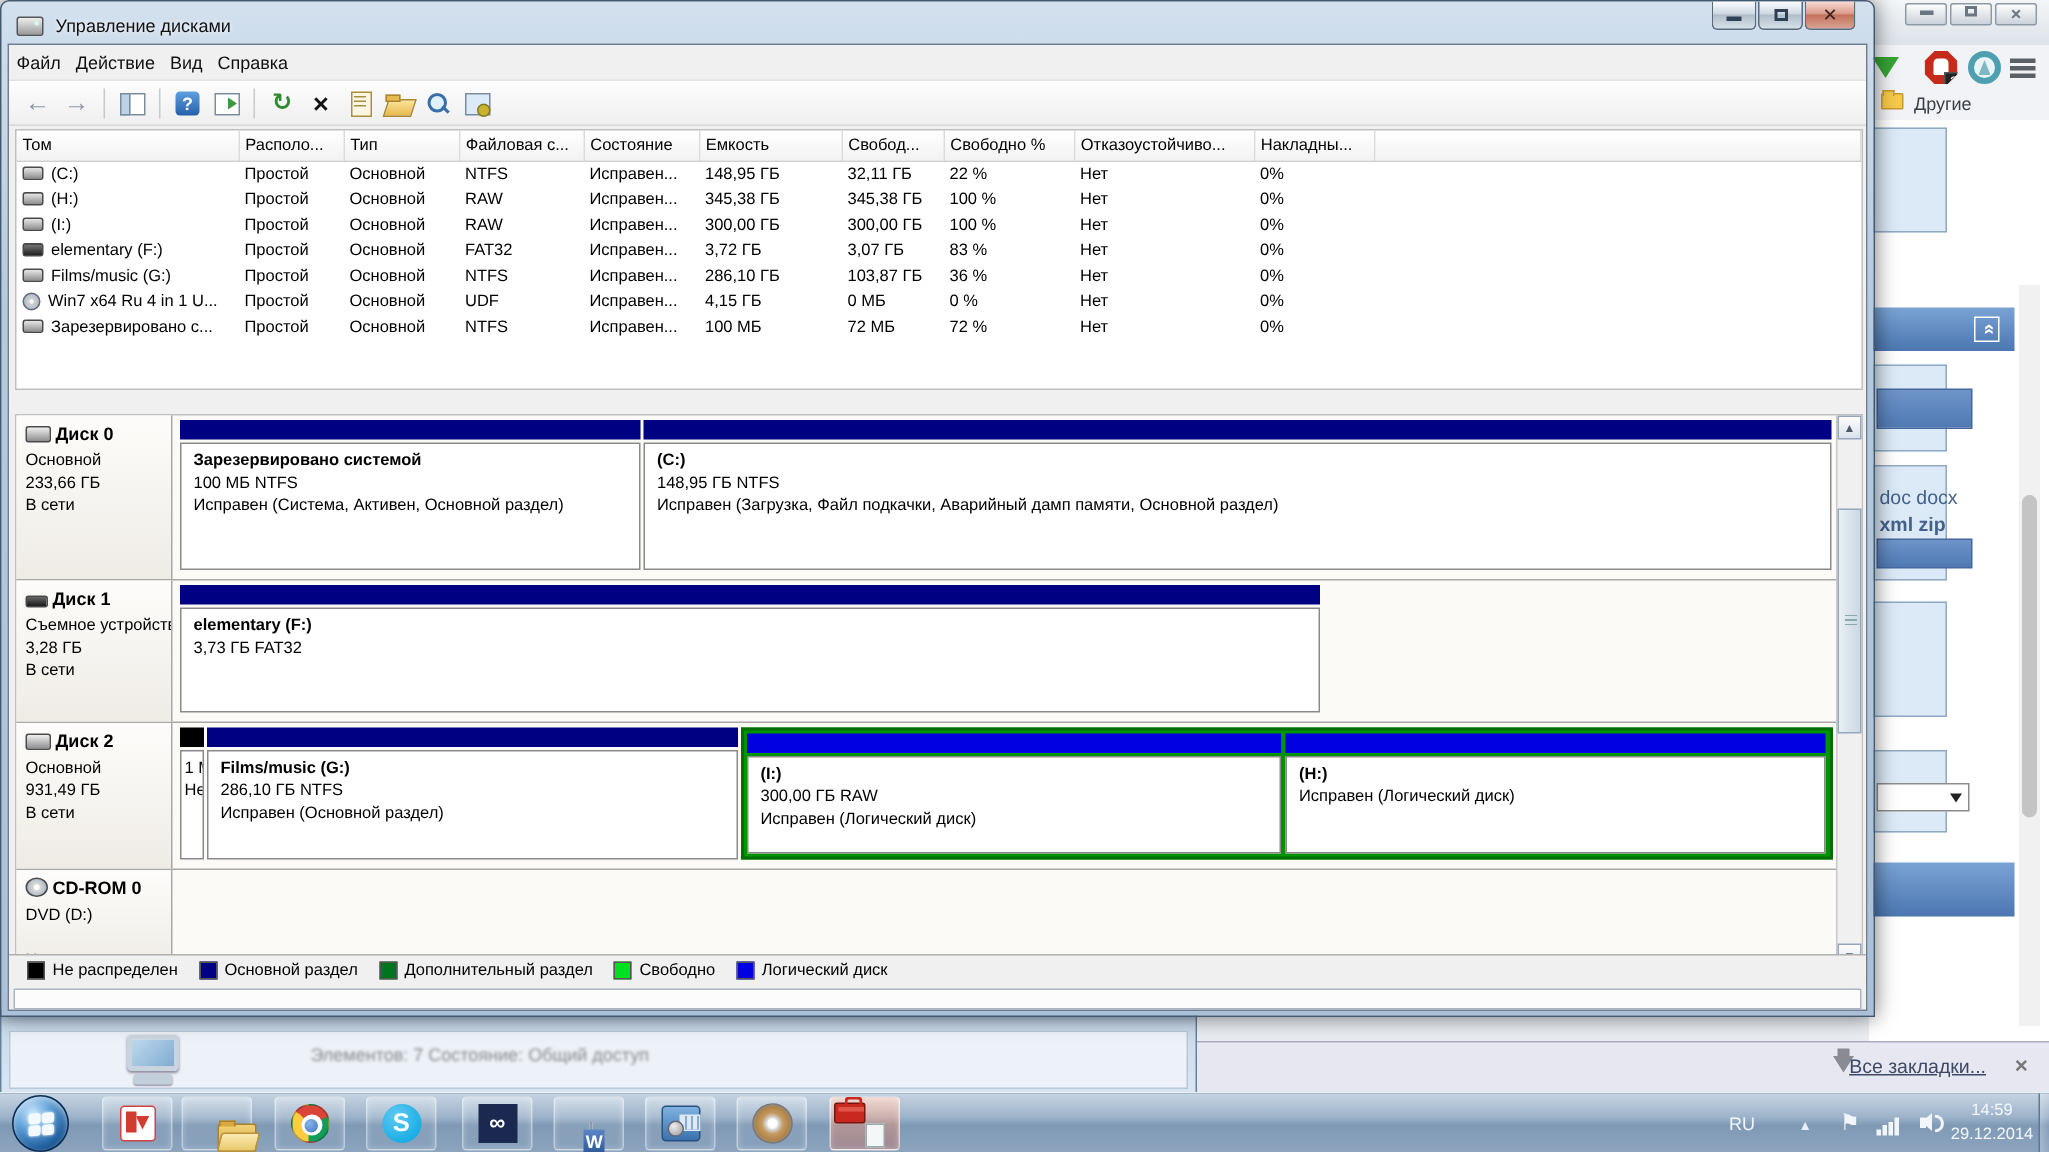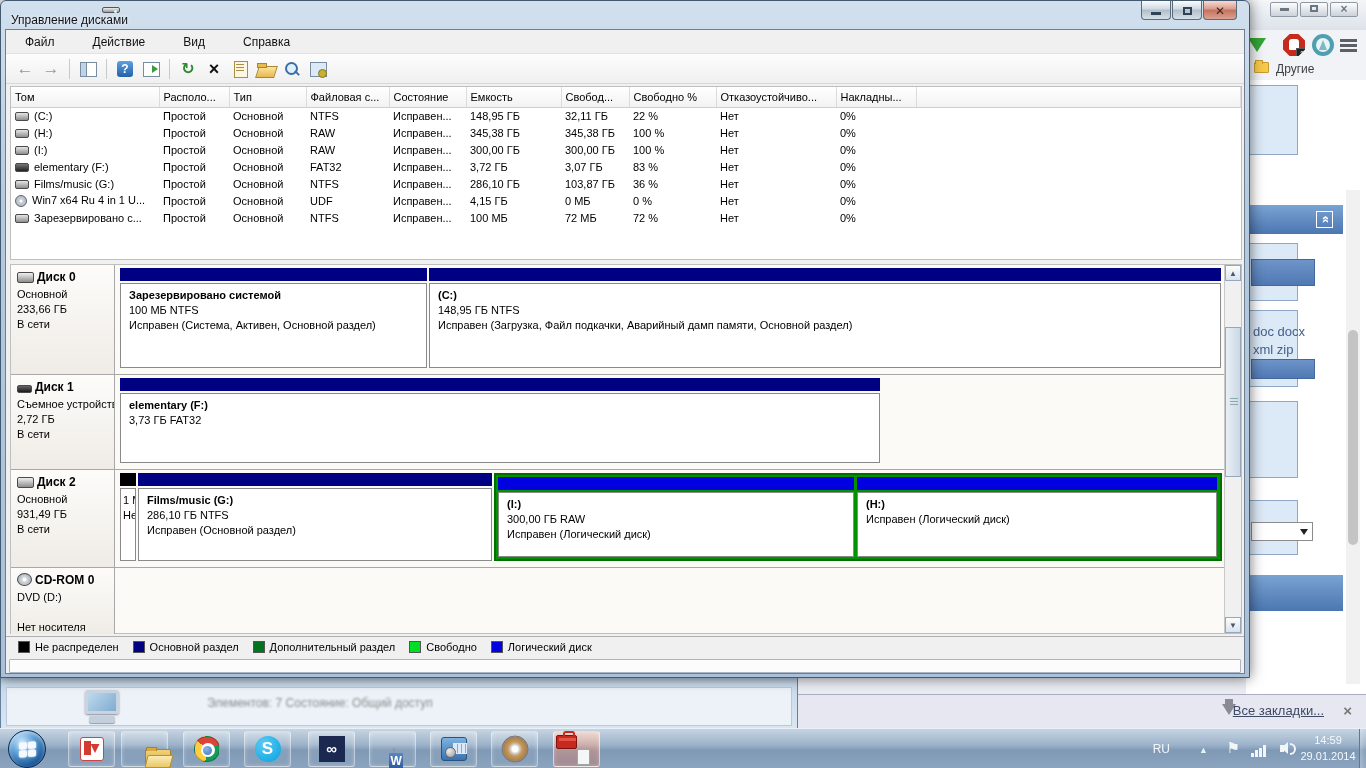--- a/index.html
+++ b/index.html
@@ -44,21 +44,21 @@
              background:linear-gradient(#7AA3D4,#4B76B0); }
   .chevron-box { position:absolute; right:10px; top:6px; width:17px; height:17px; border:1px solid #fff;
                  color:#fff; font-size:13px; font-weight:bold; text-align:center; line-height:15px; }
   .chevron-box span { display:inline-block; transform:rotate(-90deg); }
   .cardA { top:163px; height:58px; }
   .btn-blue { position:absolute; left:2px; width:64px; height:27px;
               background:linear-gradient(#6E94C8,#5079B4); border:1px solid #44689E; }
   .cardA .btn-blue { top:15px; }
   .cardB { top:230px; height:77px; }
   .cardB .ft { position:absolute; left:4px; font-size:13px; color:#44618B; white-space:nowrap; }
-  .cardB .ft1 { top:13px; } .cardB .ft2 { top:31px; }
+  .cardB .ft1 { top:13px; } .cardB .ft2 { top:31px;font-weight:bold; }
   .cardB .btn-blue { top:48px; height:20px; }
   .cardC { top:321px; height:77px; }
   .cardD { top:420px; height:55px; }
   .sel { position:absolute; left:2px; top:21px; width:62px; height:19px; background:#fff;
          border:1px solid #8C8C8C; }
   .sel .arr { position:absolute; right:4px; top:6px; width:0; height:0;
               border-left:4px solid transparent; border-right:4px solid transparent; border-top:6px solid #222; }
   .bluebar2 { position:absolute; left:0; top:495px; width:97px; height:36px;
               background:linear-gradient(#7AA3D4,#4B76B0); }
   .b-scroll { position:absolute; right:6px; top:110px; width:14px; bottom:10px; background:#F1F1F1; }
@@ -83,40 +83,40 @@
                   border-radius:3px; background:linear-gradient(135deg,#BFD9EE,#7FABD0); box-shadow:0 1px 2px #889; }
   .pc-icon .base { position:absolute; left:10px; top:26px; width:26px; height:7px; background:#C3CFDA;
                    border-radius:2px; box-shadow:0 1px 1px #99A; }
   .ex-text { position:absolute; left:200px; top:8px; font-size:12px; color:#333;
              filter:blur(1px); opacity:.55; white-space:nowrap; }
 
   
   .dmwin { position:absolute; left:0; top:0; width:1250px; height:678px;
            background:linear-gradient(#D2E0EE,#B4CADF 30%,#A9C0D8); border:1px solid #42596F;
            border-radius:6px 6px 0 0; box-shadow:0 0 14px rgba(0,0,0,.55); }
-  .dm-title { position:absolute; left:10px; top:6px; height:20px; display:flex; align-items:flex-end;flex-direction:column; }
+  .dm-title { position:absolute; left:10px; top:6px; height:20px; display:flex; align-items:center; }
   .dm-title-icon { width:18px; height:13px; background:linear-gradient(#EDEDED,#9A9A9A);
                    border:1px solid #555; border-radius:2px; margin-right:8px; position:relative; }
   .dm-title-icon:before { content:""; position:absolute; right:2px; top:2px; width:3px; height:3px;
                    background:#cfe; border-radius:50%; }
   .dm-title-text { font-size:12px; color:#111; text-shadow:0 0 4px #fff; }
   .dm-btns { position:absolute; right:12px; top:0; display:flex; }
   .dm-btn { width:30px; height:19px; border:1px solid #5A6B7C; border-top:none;
             background:linear-gradient(#FBFDFE,#CFD9E2 45%,#B0BEC9 50%,#D6E0E8);
             border-radius:0 0 4px 4px; margin-left:1px; text-align:center; }
   .dm-btn.close { width:34px; background:linear-gradient(#F8D9D2,#D99C8C 45%,#C4715C 50%,#D9A393); }
   .dm-btn .mini { display:inline-block; width:10px; height:3px; background:#2F4154; margin-top:9px; }
   .dm-btn .rest { display:inline-block; width:9px; height:8px; border:2px solid #2F4154; margin-top:4px; }
   .dm-btn.close span { font-size:12px; font-weight:bold; color:#3A2620; line-height:17px; }
   .dm-content { position:absolute; left:4px; top:28px; width:1240px; height:645px;
                 background:#F0F0F0; border:1px solid #6E7E8E; }
 
   .menubar { position:absolute; left:0; top:0; right:0; height:24px; background:#F0F0F0;
              border-bottom:1px solid #E2E2E2; display:flex; align-items:center; }
-  .menu-item { font-size:12px; color:#111; padding:3px 19px; }
+  .menu-item { font-size:12px; color:#111; padding:3px 5px; }
 
   .dm-toolbar { position:absolute; left:0; top:24px; right:0; height:30px;
                 background:linear-gradient(#FDFDFD,#EFEFEF); border-bottom:1px solid #D8D8D8;
                 display:flex; align-items:center; padding-left:6px; }
   .tb-sep { width:1px; height:20px; background:#C9C9C9; margin:0 5px; }
   .tb-i { width:22px; height:20px; margin:0 2px; font-size:15px; text-align:center; line-height:20px;
           position:relative; color:#333; }
   .tb-back,.tb-fwd { color:#8C98A6; font-weight:bold; font-size:17px; }
   .tb-tree,.tb-pane { }
   .tb-tree:before,.tb-pane:before { content:""; position:absolute; left:3px; top:3px; width:15px; height:13px;
@@ -160,21 +160,21 @@
                 border-bottom:1px solid #CFCFCF; white-space:nowrap; overflow:hidden; }
   table.vt td { height:17px; padding:0 4px; white-space:nowrap; overflow:hidden; color:#000; }
   .vol-ic { display:inline-block; width:14px; height:9px; background:linear-gradient(#E6E6E6,#8E8E8E);
             border:1px solid #4A4A4A; border-radius:2px; margin-right:5px; vertical-align:-1px; }
   .vol-ic.dark { background:linear-gradient(#777,#222); }
   .vol-ic.disc { width:12px; height:12px; border-radius:50%;
                  background:radial-gradient(circle,#fff 15%,#cfcfcf 25%,#b8c4cc 60%,#8a949c 100%);
                  border:1px solid #667; vertical-align:-3px; }
 
   
-  .gview { position:absolute; left:4px; top:234px; width:1232px; height:370px; background:#FBFAF7;
+  .gview { position:absolute; left:4px; top:246px; width:1232px; height:370px; background:#FBFAF7;
            border:1px solid #BFBFBF; }
   .drow { position:absolute; left:0; right:17px; border-bottom:1px solid #A8A8A8; }
   .drow0 { top:0; height:110px; }
   .drow1 { top:110px; height:95px; }
   .drow2 { top:205px; height:98px; }
   .drow3 { top:303px; height:66px; border-bottom:none; }
   .dhead { position:absolute; left:0; top:0; bottom:0; width:104px;
            background:linear-gradient(#FDFCFA,#EFECE6); border-right:1px solid #A8A8A8;
            padding:5px 4px 0 6px; font-size:11px; line-height:15px; overflow:hidden; white-space:nowrap; }
   .dhead .dname { font-weight:bold; font-size:12px; display:inline-block; vertical-align:2px; }
@@ -551,21 +551,21 @@
                 <div class="ps">Исправен (Загрузка, Файл подкачки, Аварийный дамп памяти, Основной раздел)</div>
               </div>
             </div>
           </div>
         </div>
 
         <div class="drow drow1">
           <div class="dhead">
             <span class="disk-ic small"></span><span class="dname">Диск 1</span><br>
             <span>Съемное устройство</span><br>
-            <span>2,72 ГБ</span><br>
+            <span>3,28 ГБ</span><br>
             <span>В сети</span>
           </div>
           <div class="parts">
             <div class="part" style="left:4px;width:760px;">
               <div class="bar" style="background: rgb(0, 0, 130);"></div>
               <div class="body">
                 <div class="pt">elementary (F:)</div>
                 <div class="pd">3,73 ГБ FAT32</div>
               </div>
             </div>
@@ -706,19 +706,19 @@
           <b></b>
           <b></b>
           <b></b>
         </span>
       <span class="tray-vol">
           <span class="spk"></span>
           <span class="wav"></span>
         </span>
       <span class="tray-clock">
         <span>14:59</span><br>
-        <span>29.01.2014</span>
+        <span>29.12.2014</span>
       </span>
       <span class="show-desktop"></span>
     </div>
   </div>
 
 </div>
 
 </body></html>

